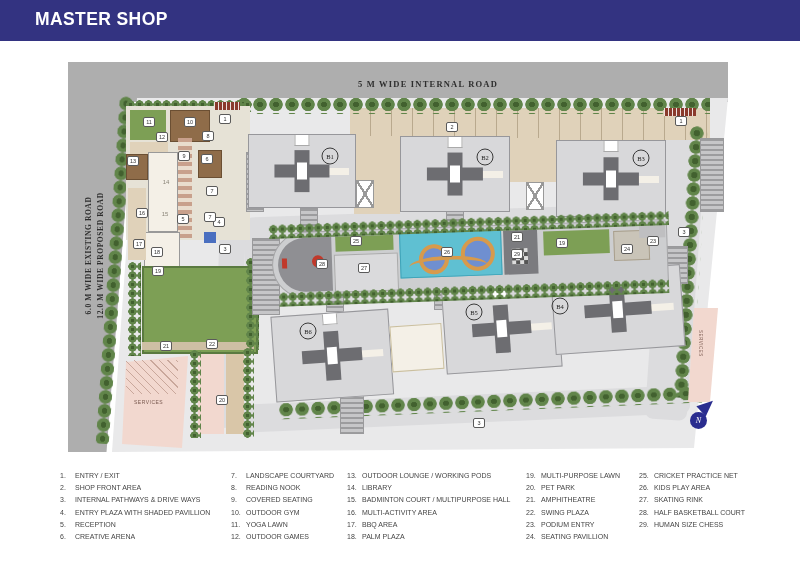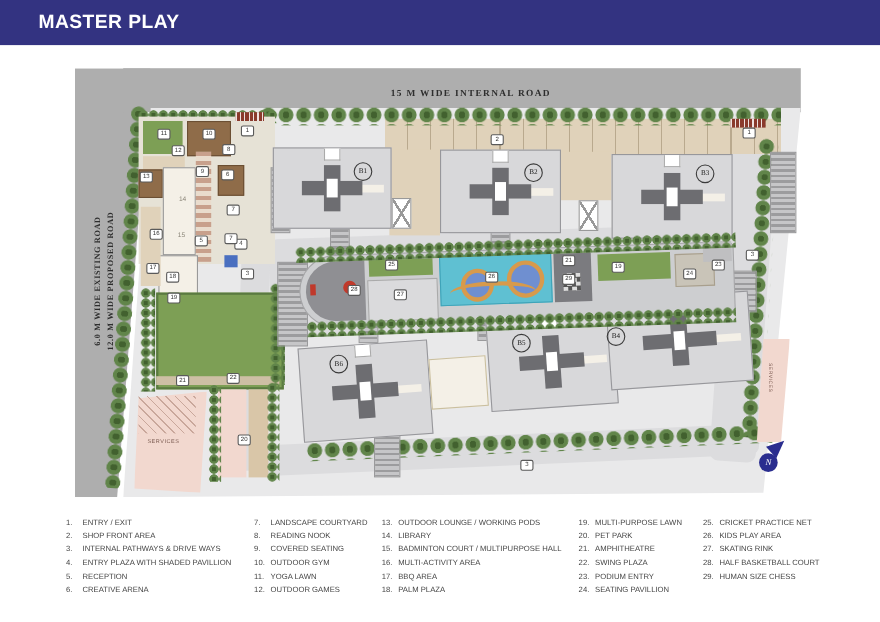--- a/index.html
+++ b/index.html
@@ -72,28 +72,28 @@
   .legend-col{position:absolute;top:0;}
   .legend-item{display:flex;font-size:7px;line-height:12.2px;color:var(--text);white-space:nowrap;}
   .legend-item .ln{display:inline-block;width:15px;flex:0 0 15px;}
 </style>
 </head>
 <body>
 
 <div id="page">
 
   <div id="header">
-    <div class="title">MASTER PLAY</div>
+    <div class="title">MASTER SHOP</div>
   </div>
 
   <div id="plan">
 
     <div class="abs" id="left-road"></div>
     <div class="abs" id="top-road"></div>
-    <div class="abs road-label" id="top-road-label">15 M WIDE INTERNAL ROAD</div>
+    <div class="abs road-label" id="top-road-label">5 M WIDE INTERNAL ROAD</div>
     <div class="abs road-label vlabel" style="left:-16px;top:250px;">6.0 M WIDE EXISTING ROAD</div>
     <div class="abs road-label vlabel" style="left:-4px;top:250px;">12.0 M WIDE PROPOSED ROAD</div>
     <div class="abs" id="ground"></div>
 
     <div class="abs innerroad" style="left:245px;top:210px;width:440px;height:90px;transform:rotate(-2deg);"></div>
     <div class="abs innerroad" style="left:218px;top:128px;width:26px;height:300px;transform:rotate(2deg);"></div>
     <div class="abs innerroad" style="left:240px;top:395px;width:450px;height:28px;transform:rotate(-2.5deg);"></div>
     <div class="abs innerroad" style="left:655px;top:120px;width:42px;height:300px;transform:rotate(4deg);"></div>
 
     <div class="abs tan" style="left:350px;top:108px;width:360px;height:32px;

